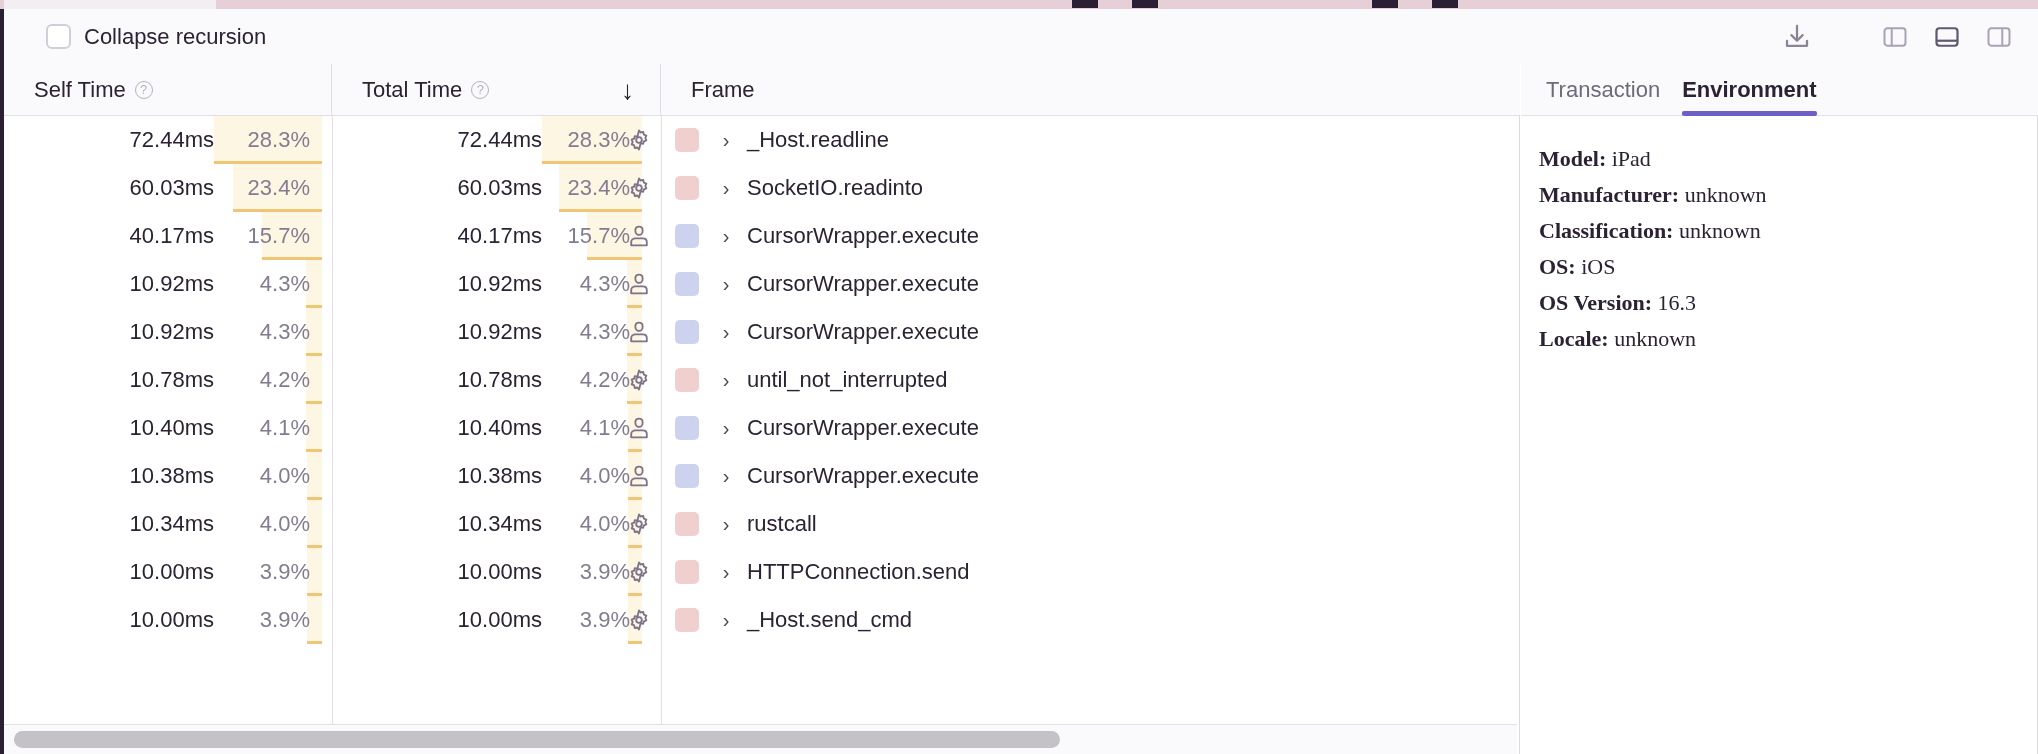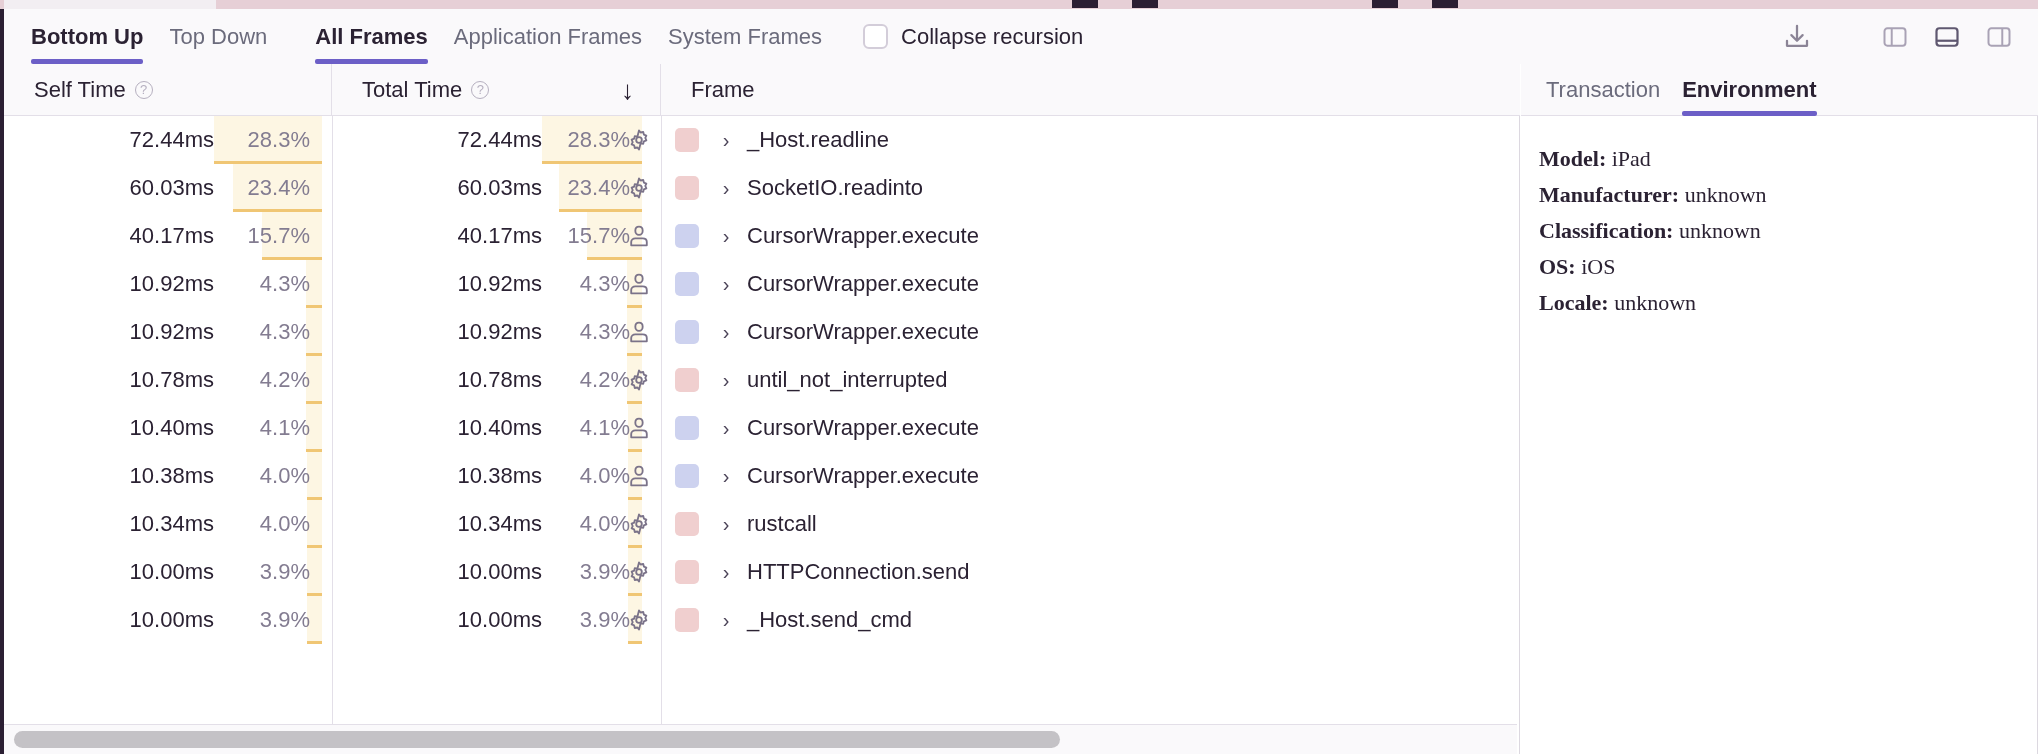--- a/index.html
+++ b/index.html
@@ -335,38 +335,20 @@
     <div class="fs-light"></div>
     <div class="fs-dark" style="left:1072px;"></div>
     <div class="fs-dark" style="left:1132px;"></div>
     <div class="fs-dark" style="left:1372px;"></div>
     <div class="fs-dark" style="left:1432px;"></div>
   </div>
 
   <div class="left-rail"></div>
 
   <div class="toolbar">
-    <div class="toolbar-tabs">
-      <div class="tb-tab active">
-        <span>Bottom Up</span>
-      </div>
-      <div class="tb-tab">
-        <span>Top Down</span>
-      </div>
-      <div class="tb-gap"></div>
-      <div class="tb-tab active">
-        <span>All Frames</span>
-      </div>
-      <div class="tb-tab">
-        <span>Application Frames</span>
-      </div>
-      <div class="tb-tab">
-        <span>System Frames</span>
-      </div>
-    </div>
 
     <div class="collapse-wrap">
       <div class="chk"></div>
       <span class="collapse-label">Collapse recursion</span>
     </div>
 
     <div class="toolbar-right">
       <div class="tb-icon">
         <svg width="30" height="30" viewBox="0 0 24 24" fill="none" stroke="#8b8496" stroke-width="1.8" stroke-linecap="round" stroke-linejoin="round">
           <path d="M12 3v11"></path>
@@ -682,20 +664,21 @@
         </div>
         <div class="rp-tab active">
           <span>Environment</span>
         </div>
       </div>
       <div class="rp-body" id="rp-body">
           <div class="rp-line"><span class="rp-key">Model:</span> <span class="rp-val">iPad</span></div>
           <div class="rp-line"><span class="rp-key">Manufacturer:</span> <span class="rp-val">unknown</span></div>
           <div class="rp-line"><span class="rp-key">Classification:</span> <span class="rp-val">unknown</span></div>
           <div class="rp-line"><span class="rp-key">OS:</span> <span class="rp-val">iOS</span></div>
+          <div class="rp-line"><span class="rp-key">OS Version:</span> <span class="rp-val">16.3</span></div>
           <div class="rp-line"><span class="rp-key">Locale:</span> <span class="rp-val">unknown</span></div>
         </div>
     </div>
 
   </div>
 
   <div class="scrollbar-track">
     <div class="scrollbar-thumb"></div>
   </div>
 

